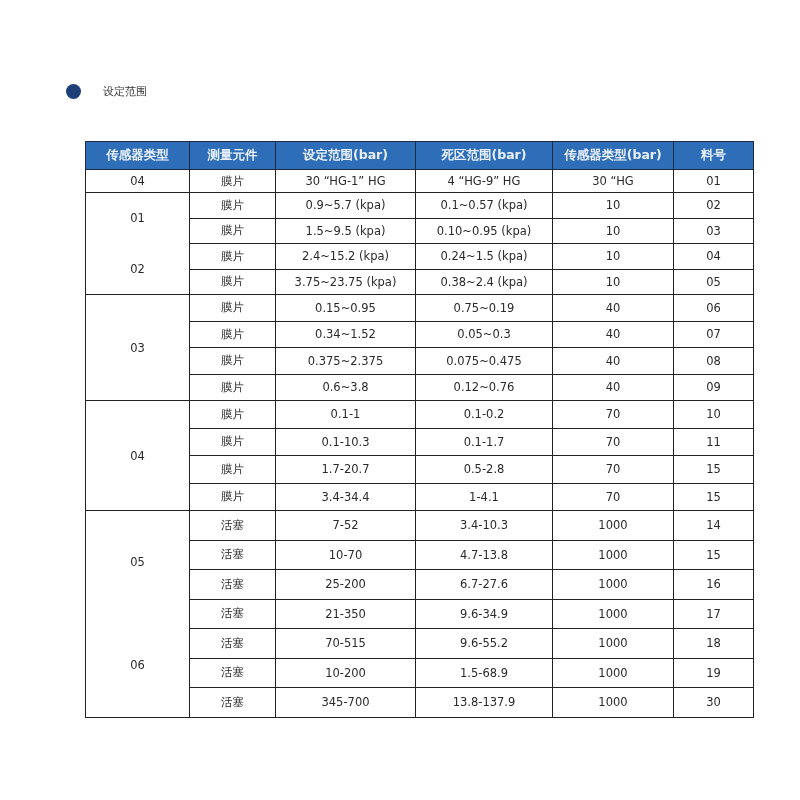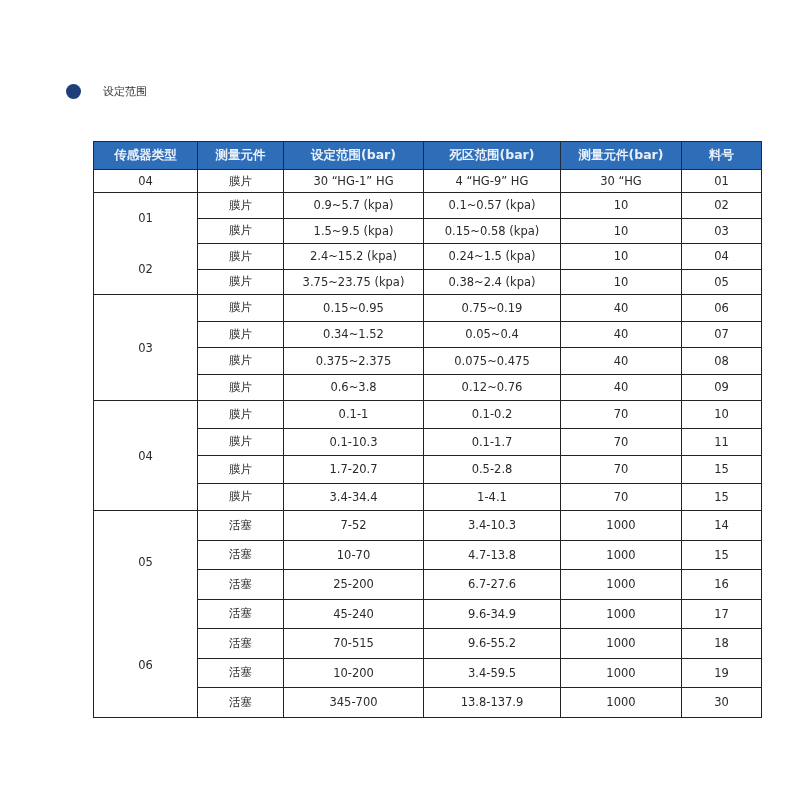--- a/index.html
+++ b/index.html
@@ -2,21 +2,21 @@
 <html><head>
 <meta charset="utf-8">
 <style>
   html, body { margin: 0; padding: 0; background: #ffffff; }
   body { width: 800px; height: 800px; position: relative; overflow: hidden;
          font-family: "DejaVu Sans", "Liberation Sans", sans-serif; color: #222; }
   .section-title { position: absolute; left: 66px; top: 84px; display: flex; align-items: center; }
   .bullet { width: 15px; height: 15px; border-radius: 50%; background: #1f3f78; display: inline-block; }
   .section-label { margin-left: 22px; font-size: 11px; color: #333; }
   table.spec { position: absolute; left: 85px; top: 141px; width: 668px;
-               border-collapse: collapse; table-layout: fixed; margin-left: 8px; }
+               border-collapse: collapse; table-layout: fixed; }
   table.spec th, table.spec td { border: 1.5px solid #222; text-align: center;
                vertical-align: middle; padding: 0; font-size: 11.5px; white-space: nowrap; }
   table.spec th { background: #2e6db7; color: #e9f0fa; font-weight: bold; font-size: 12.5px;
                height: 27px; border-color: #1d2a3f; }
   table.spec td { background: #fff; color: #2a2a2a; }
   .merged-label { display: flex; flex-direction: column; justify-content: space-around; height: 100%; }
   .merged-label span { display: block; }
   tr.g0 td { height: 22px; }
   tr.g1 td { height: 24.5px; }
   tr.g2 td { height: 25.5px; }
@@ -39,21 +39,21 @@
     <col style="width:137px">
       <col style="width:121px">
       <col style="width:80px">
   </colgroup>
   <thead>
     <tr>
       <th>传感器类型</th>
       <th>测量元件</th>
       <th>设定范围(bar)</th>
       <th>死区范围(bar)</th>
-      <th>测量元件(bar)</th>
+      <th>传感器类型(bar)</th>
       <th>料号</th>
     </tr>
   </thead>
   <tbody id="tbody">
       <tr class="g0">
         <td rowspan="1">
           <div class="merged-label">
             <span>04</span>
           </div>
         </td>
@@ -72,21 +72,21 @@
         </td>
         <td>膜片</td>
         <td>0.9~5.7 (kpa)</td>
         <td>0.1~0.57 (kpa)</td>
         <td>10</td>
         <td>02</td>
       </tr>
       <tr class="g1">
         <td>膜片</td>
         <td>1.5~9.5 (kpa)</td>
-        <td>0.15~0.58 (kpa)</td>
+        <td>0.10~0.95 (kpa)</td>
         <td>10</td>
         <td>03</td>
       </tr>
       <tr class="g1">
         <td>膜片</td>
         <td>2.4~15.2 (kpa)</td>
         <td>0.24~1.5 (kpa)</td>
         <td>10</td>
         <td>04</td>
       </tr>
@@ -105,21 +105,21 @@
         </td>
         <td>膜片</td>
         <td>0.15~0.95</td>
         <td>0.75~0.19</td>
         <td>40</td>
         <td>06</td>
       </tr>
       <tr class="g2">
         <td>膜片</td>
         <td>0.34~1.52</td>
-        <td>0.05~0.4</td>
+        <td>0.05~0.3</td>
         <td>40</td>
         <td>07</td>
       </tr>
       <tr class="g2">
         <td>膜片</td>
         <td>0.375~2.375</td>
         <td>0.075~0.475</td>
         <td>40</td>
         <td>08</td>
       </tr>
@@ -185,36 +185,36 @@
       </tr>
       <tr class="g4">
         <td>活塞</td>
         <td>25-200</td>
         <td>6.7-27.6</td>
         <td>1000</td>
         <td>16</td>
       </tr>
       <tr class="g4">
         <td>活塞</td>
-        <td>45-240</td>
+        <td>21-350</td>
         <td>9.6-34.9</td>
         <td>1000</td>
         <td>17</td>
       </tr>
       <tr class="g4">
         <td>活塞</td>
         <td>70-515</td>
         <td>9.6-55.2</td>
         <td>1000</td>
         <td>18</td>
       </tr>
       <tr class="g4">
         <td>活塞</td>
         <td>10-200</td>
-        <td>3.4-59.5</td>
+        <td>1.5-68.9</td>
         <td>1000</td>
         <td>19</td>
       </tr>
       <tr class="g4">
         <td>活塞</td>
         <td>345-700</td>
         <td>13.8-137.9</td>
         <td>1000</td>
         <td>30</td>
       </tr>

